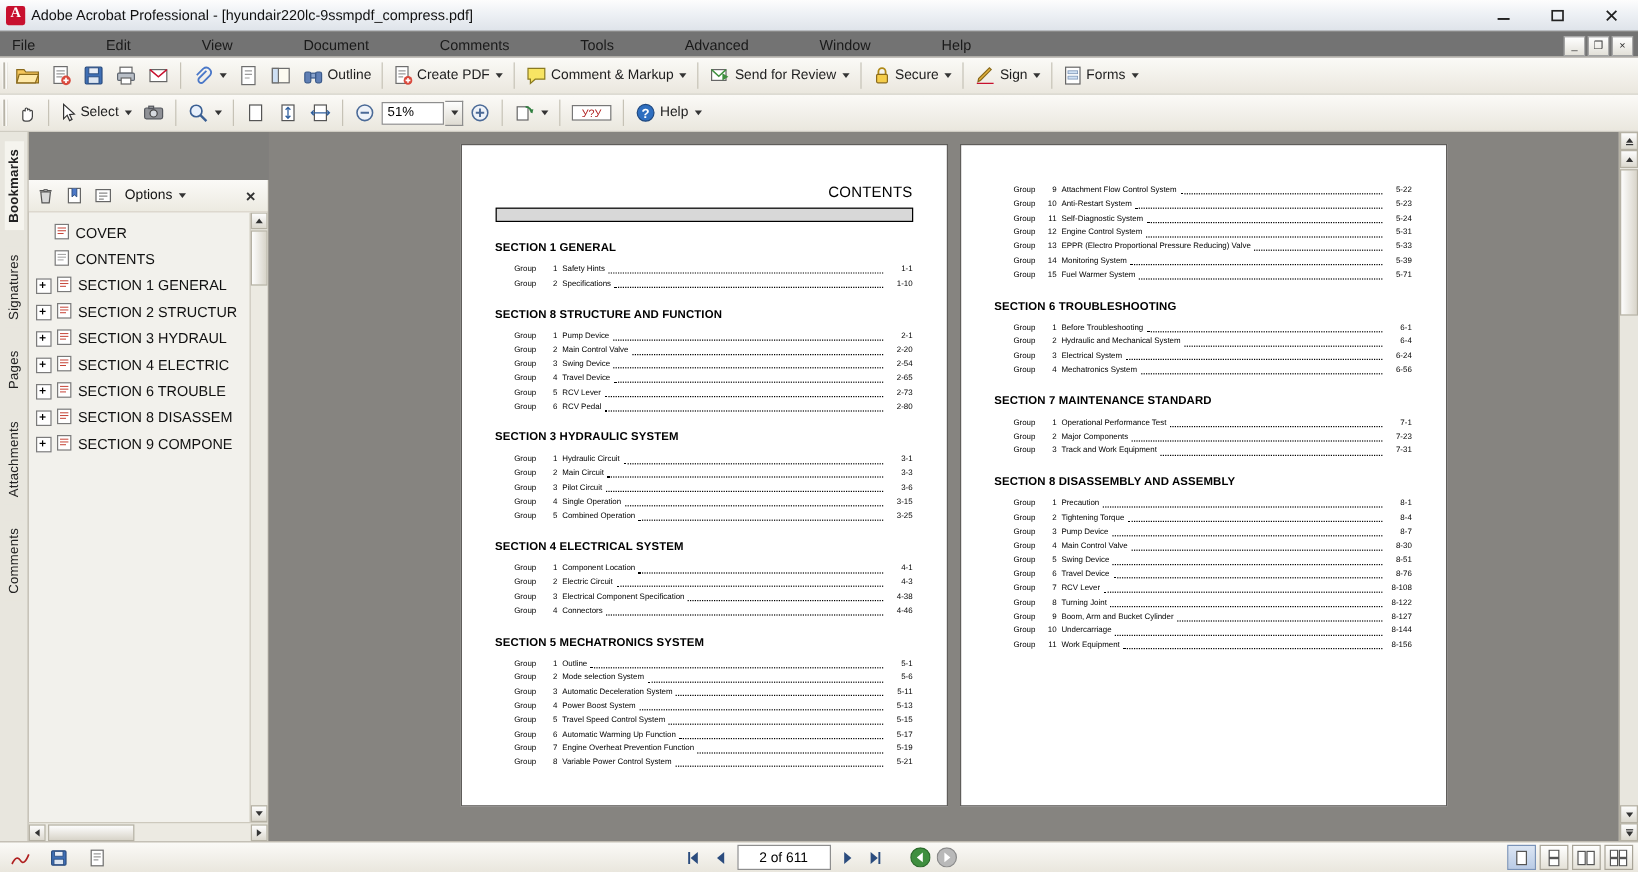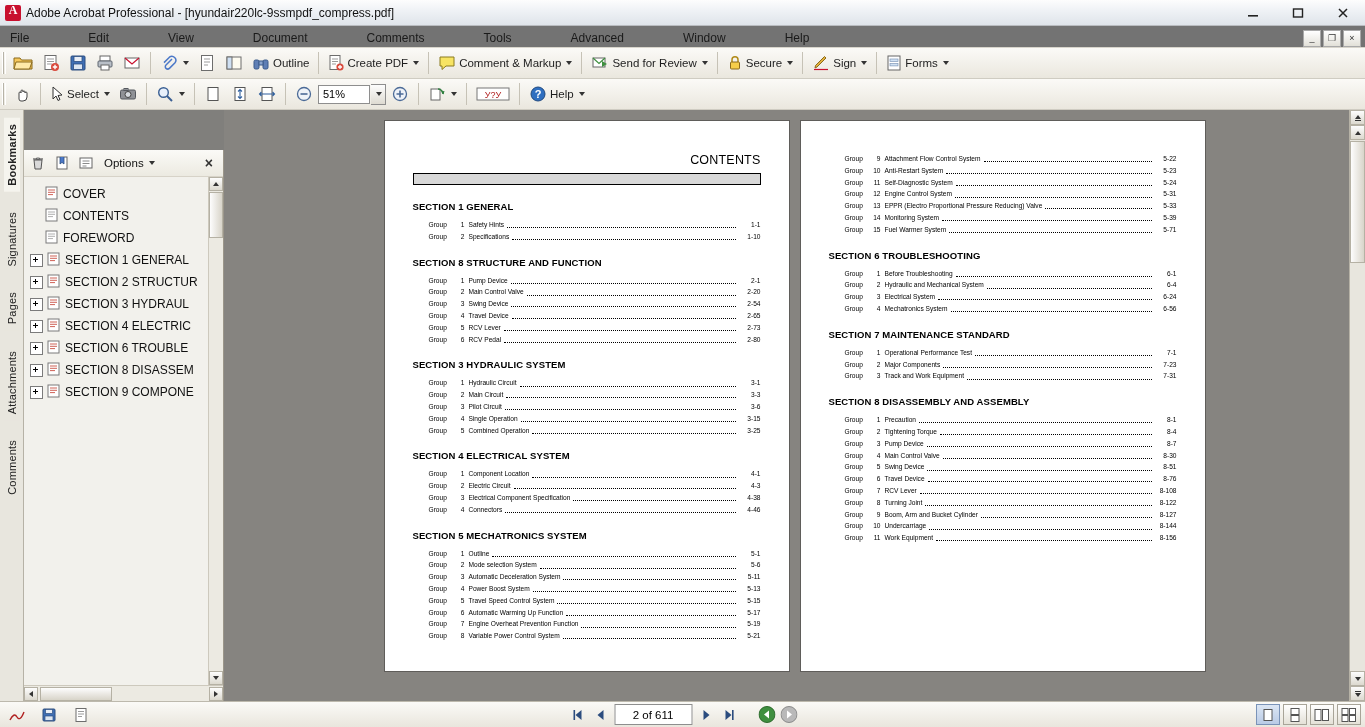--- a/index.html
+++ b/index.html
@@ -842,30 +842,20 @@
           <span class="bm-expander empty"></span>
           <span class="bm-icon">
             <svg width="13" height="14" viewBox="0 0 13 14">
                 <rect x="1" y="1" width="11" height="12" fill="#fff" stroke="#7a7a7a"></rect>
                 <path d="M3 4 h7 M3 6.3 h7 M3 8.6 h5" stroke="#9a9a9a" stroke-width=".8"></path>
               </svg>
           </span>
           <span>CONTENTS</span>
         </div>
 
-        <div class="bm-row">
-          <span class="bm-expander empty"></span>
-          <span class="bm-icon">
-            <svg width="13" height="14" viewBox="0 0 13 14">
-                <rect x="1" y="1" width="11" height="12" fill="#fff" stroke="#7a7a7a"></rect>
-                <path d="M3 4 h7 M3 6.3 h7 M3 8.6 h5" stroke="#9a9a9a" stroke-width=".8"></path>
-              </svg>
-          </span>
-          <span>FOREWORD</span>
-        </div>
 
         <div class="bm-row">
           <span class="bm-expander"></span>
           <span class="bm-icon">
             <svg width="13" height="14" viewBox="0 0 13 14">
                 <rect x="1" y="1" width="11" height="12" fill="#fff" stroke="#7a7a7a"></rect>
                 <path d="M3 4 h7 M3 6.3 h7 M3 8.6 h5" stroke="#c23a2c" stroke-width=".8"></path>
               </svg>
           </span>
           <span>SECTION 1 GENERAL</span>

